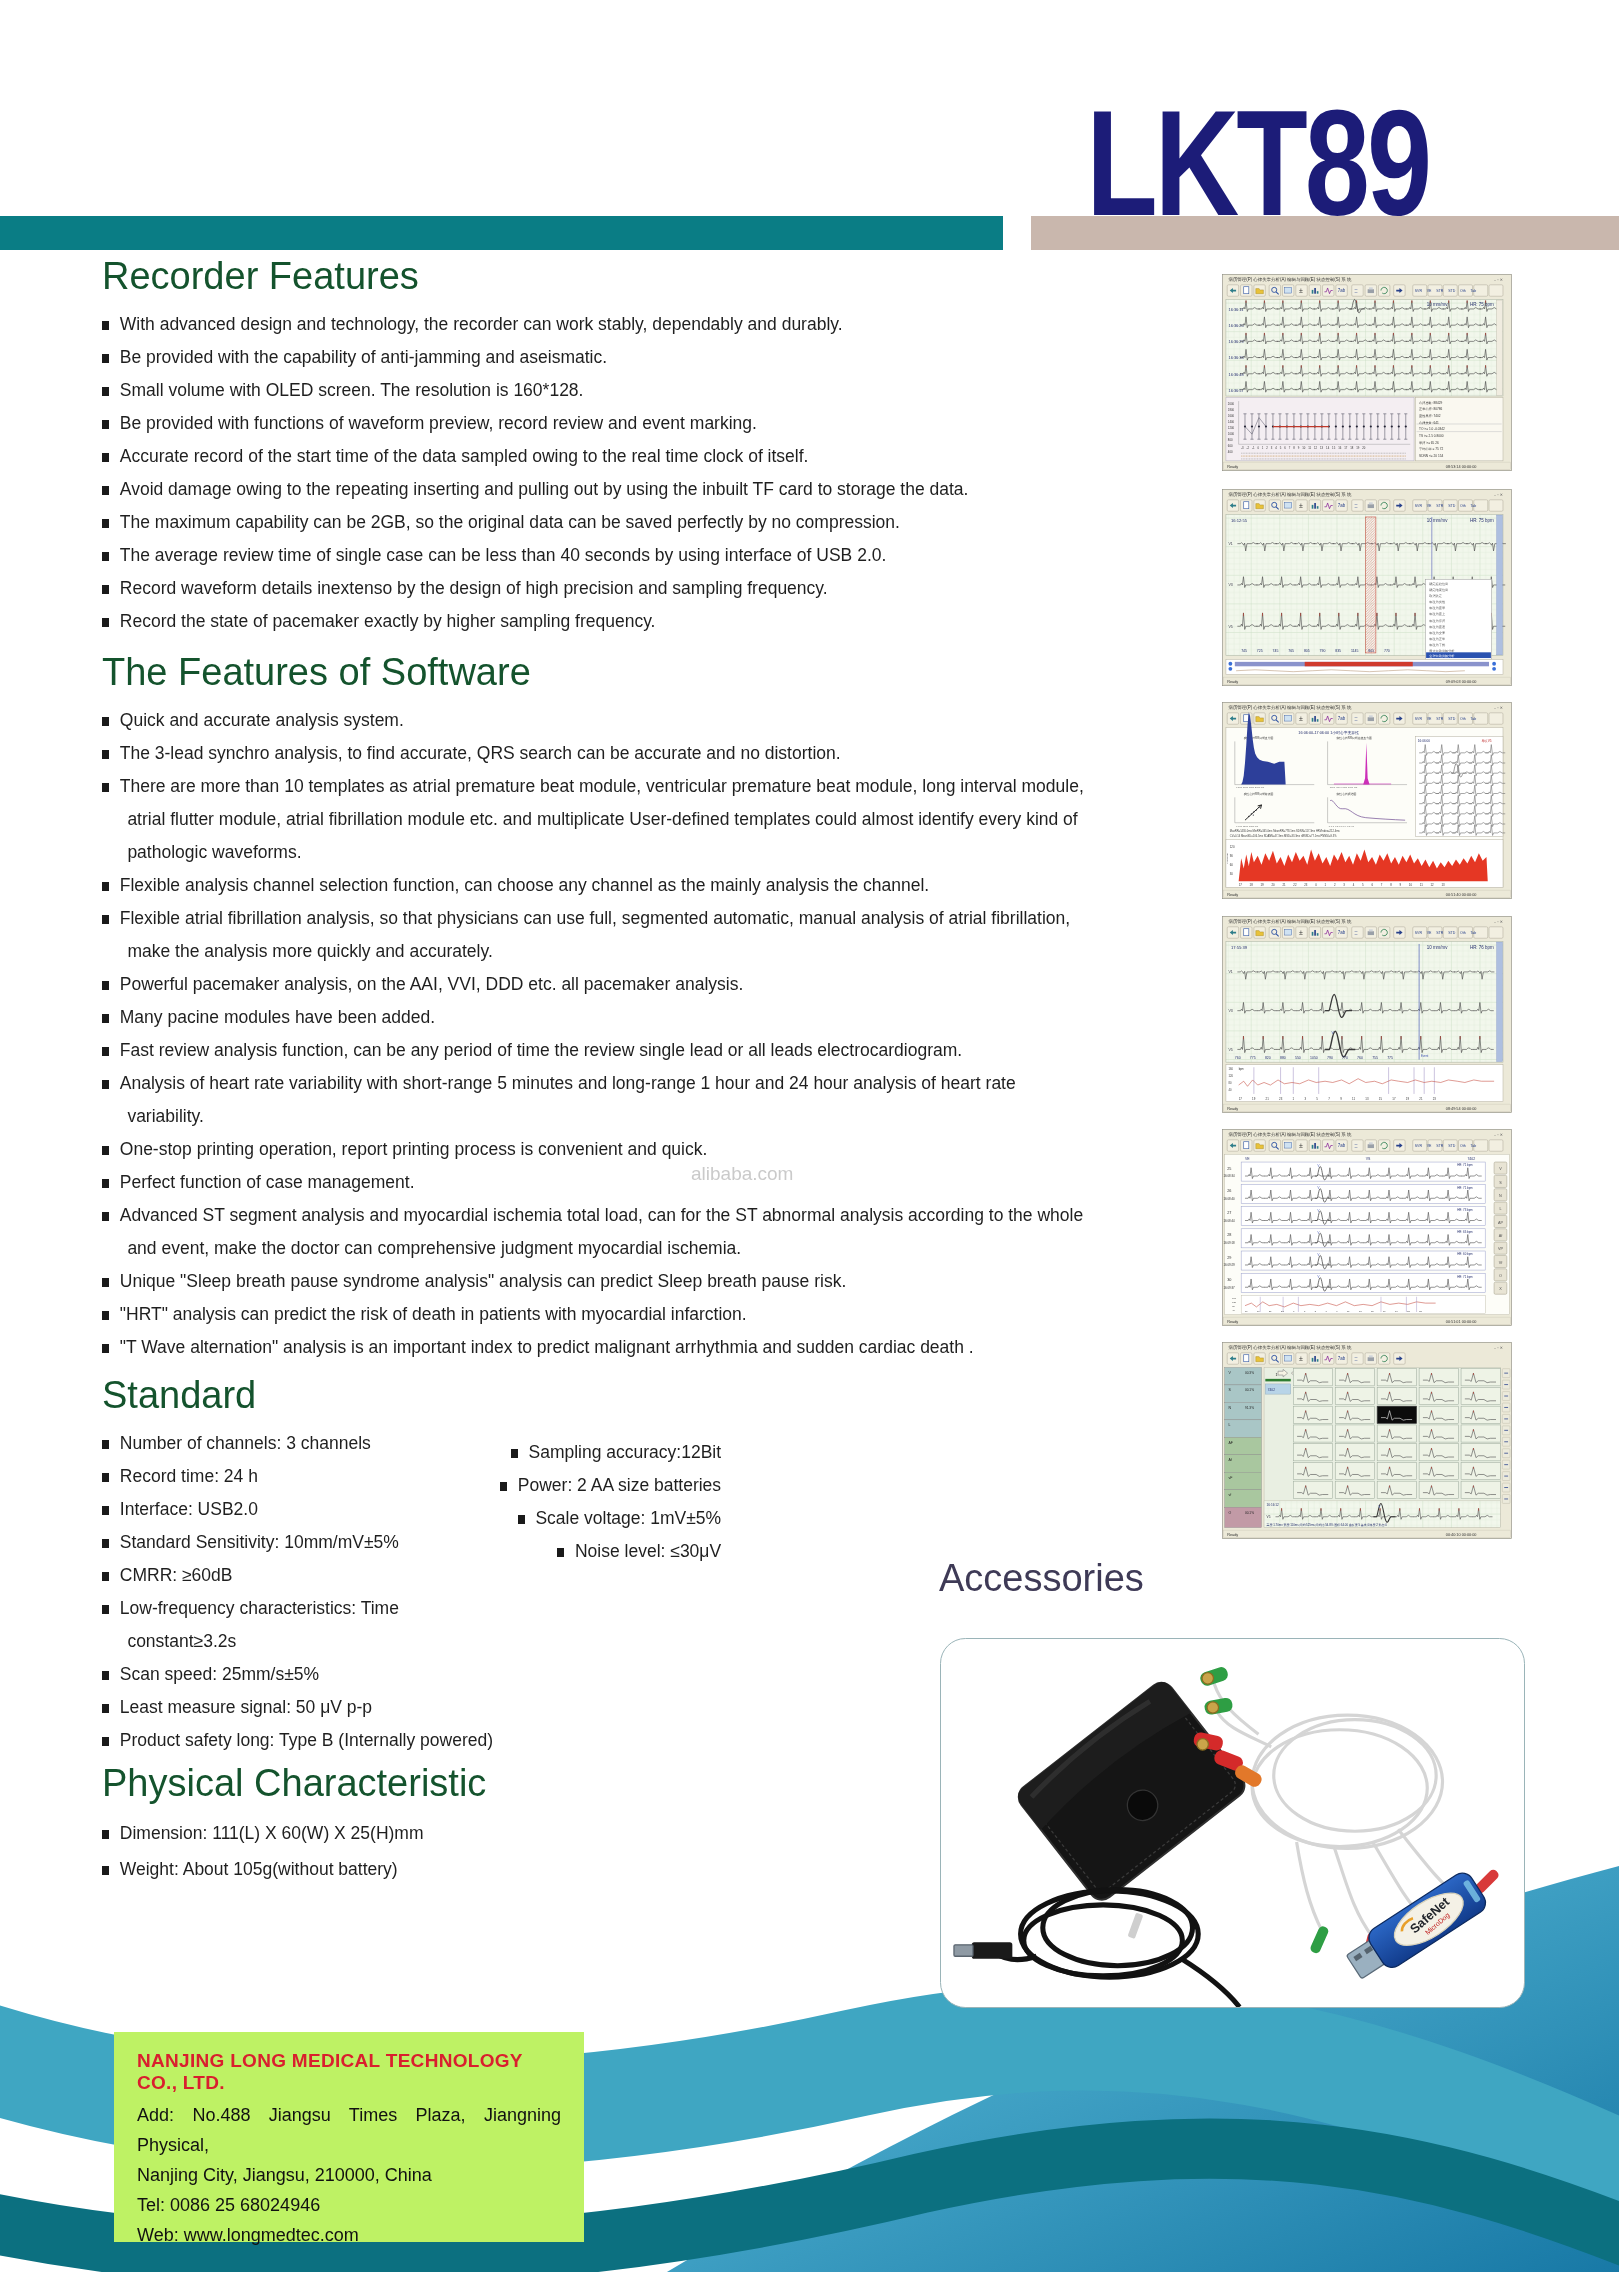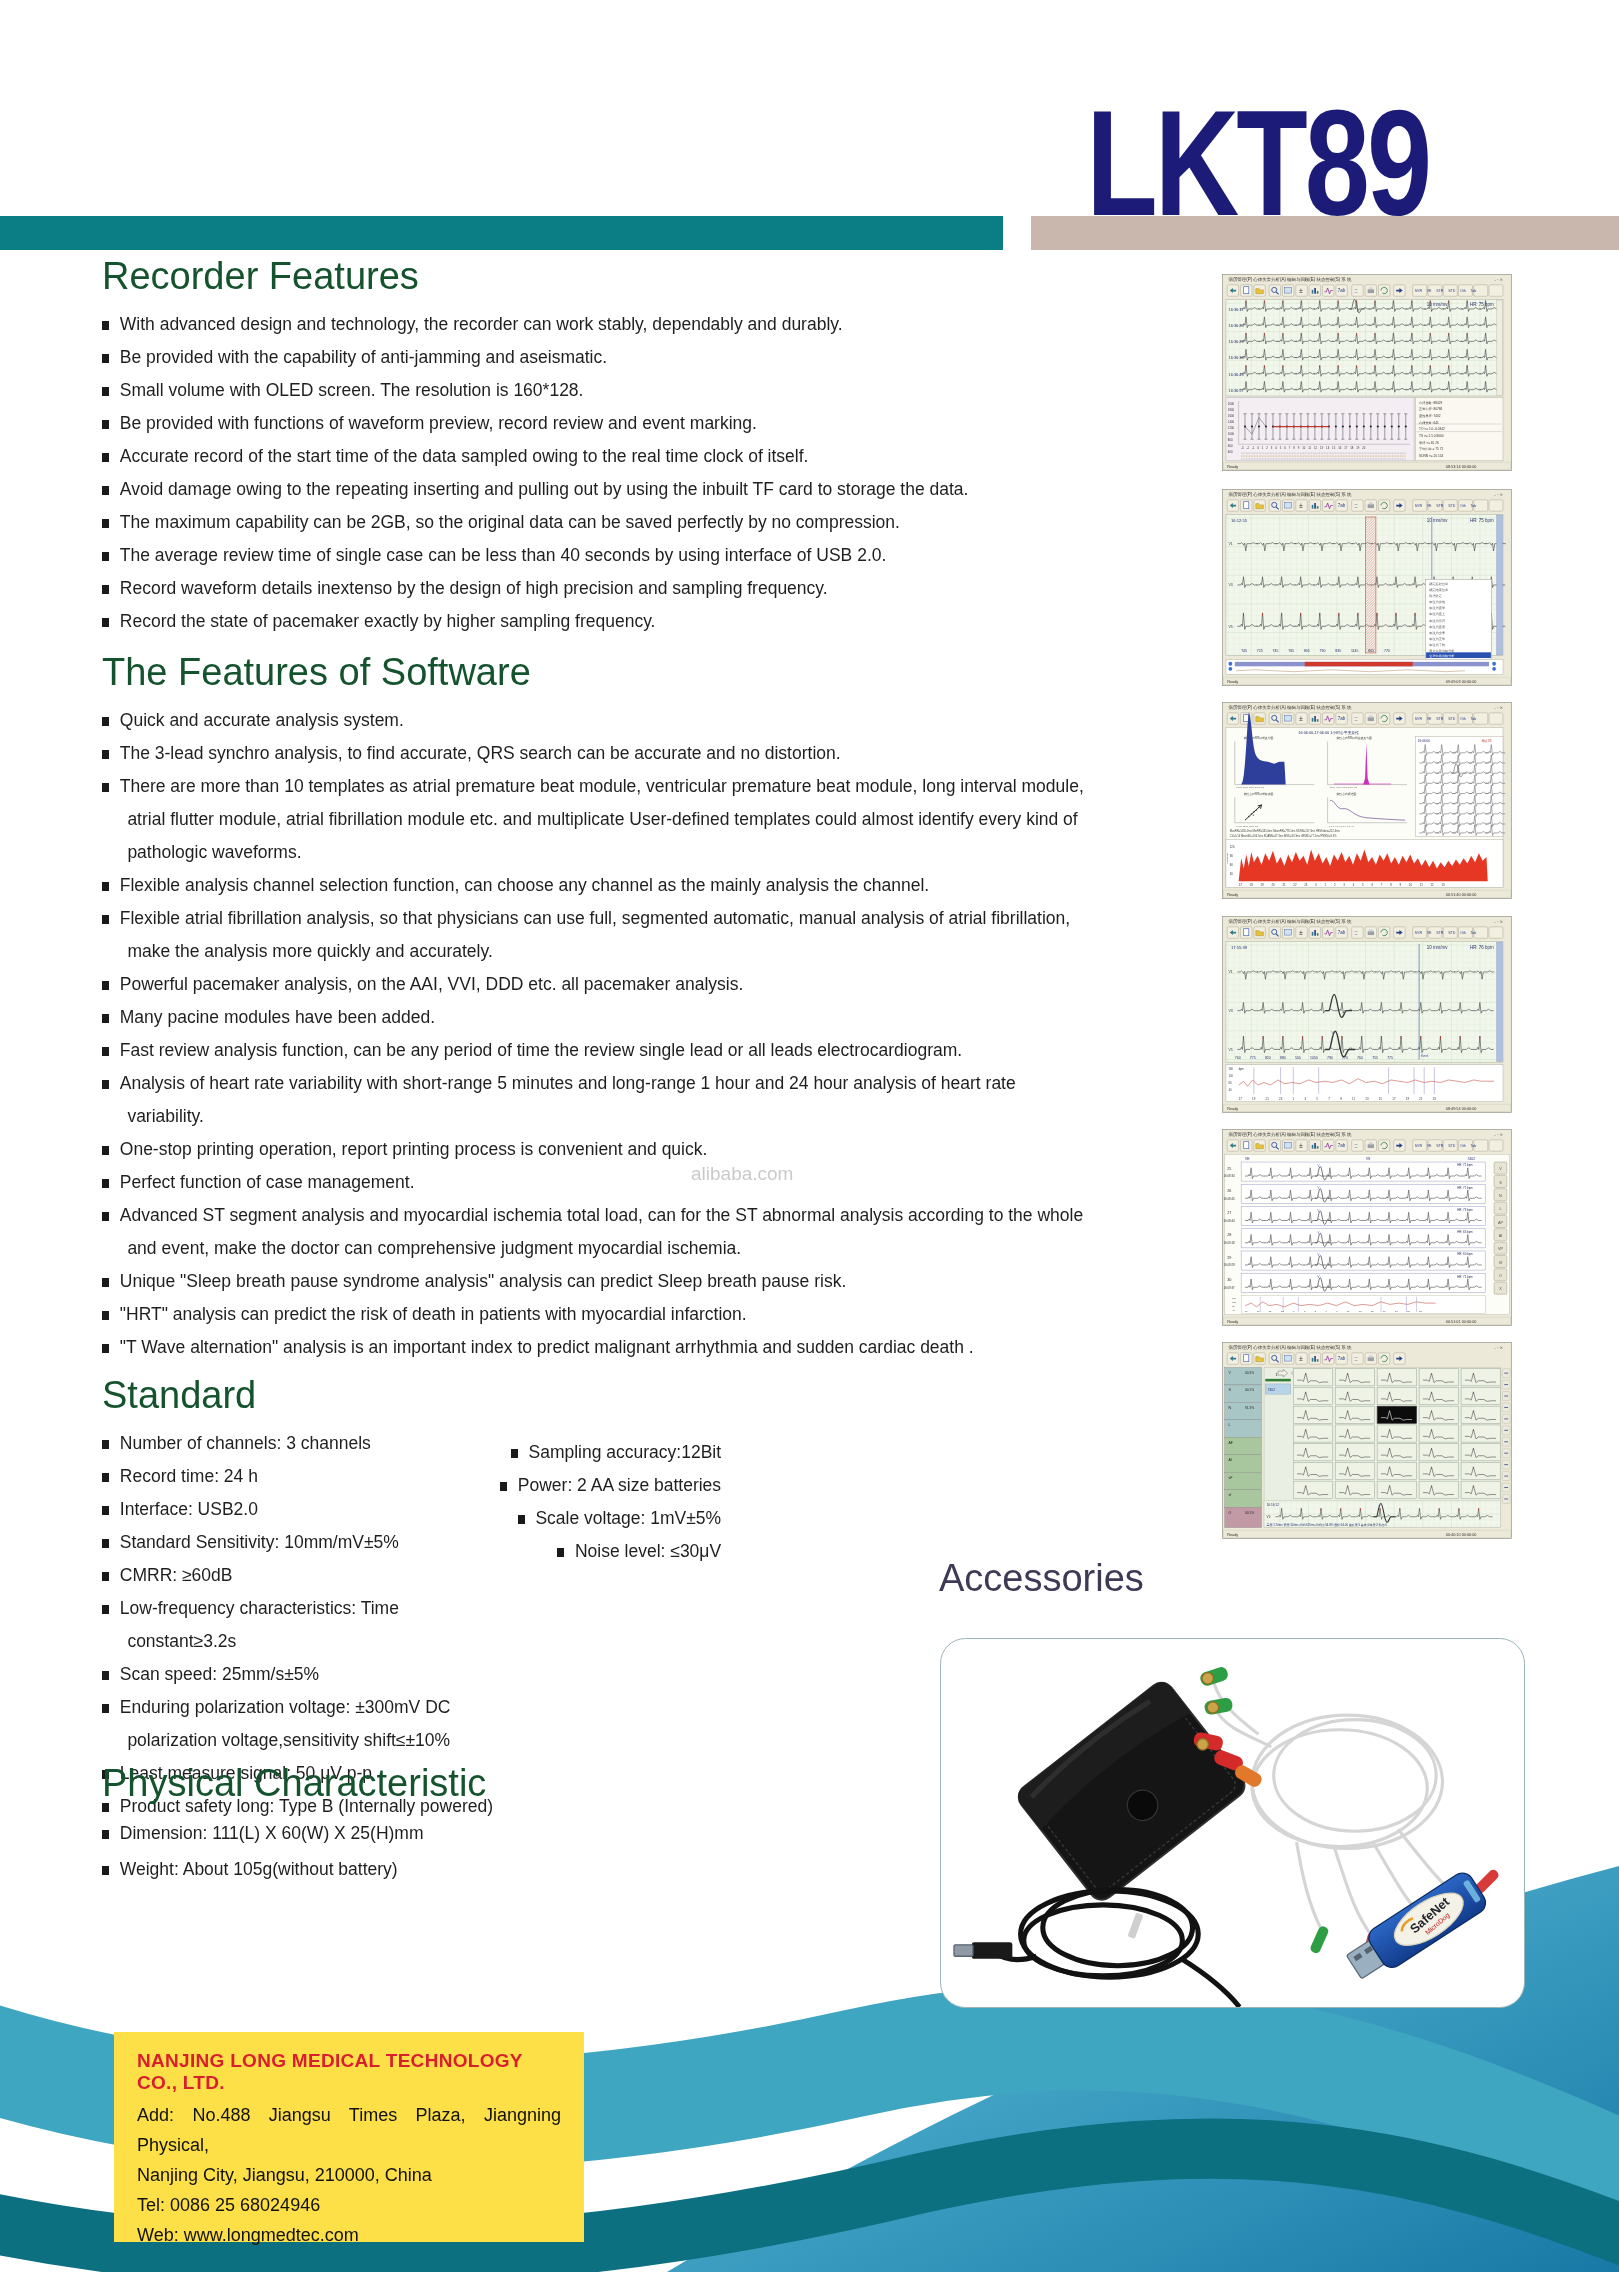--- a/index.html
+++ b/index.html
@@ -24,21 +24,21 @@
   
   .wmark{position:absolute;left:691px;top:1163px;font-size:19px;color:rgba(150,150,150,.5);}
   
   .shot{position:absolute;left:1222px;width:290px;height:197px;}
   
   .acc-title{position:absolute;left:939px;top:1557px;font-size:38px;color:#3e3a56;}
   .photo-card{position:absolute;left:940px;top:1638px;width:583px;height:368px;background:#fff;
        border:1.3px solid #9ab4b8;border-radius:25.4px;overflow:hidden;z-index:5;}
   
   .waves{position:absolute;left:0;top:1828px;width:1620px;height:444px;z-index:1;}
-  .info-card{position:absolute;left:114px;top:2032px;width:470px;height:210px;background:#fde047;
+  .info-card{position:absolute;left:114px;top:2032px;width:470px;height:210px;background:#bef264;
        z-index:6;padding:18px 23px;box-sizing:border-box;}
   .info-card .co{color:#d91f2e;font-size:19px;font-weight:700;letter-spacing:0.3px;margin-bottom:6.3px;}
   .info-card .ln{color:#111;font-size:18px;line-height:30px;}
   .info-card .just{text-align:justify;}
   svg text{font-family:"Liberation Sans","DejaVu Sans",sans-serif;}
 </style>
 </head>
 <body>
 
 <div class="page">
@@ -209,21 +209,20 @@
     <h2>Standard</h2>
     <div class="std-wrap">
       <ul class="blist" style="width:394px">
           <li>Number of channels: 3 channels</li>
           <li>Record time: 24 h</li>
           <li>Interface: USB2.0</li>
           <li>Standard Sensitivity: 10mm/mV±5%</li>
           <li>CMRR: ≥60dB</li>
           <li>Low-frequency characteristics: Time constant≥3.2s</li>
           <li>Scan speed: 25mm/s±5%</li>
-          <li>Enduring polarization voltage: ±300mV DC polarization voltage,sensitivity shift≤±10%</li>
           <li>Least measure signal: 50 μV p-p</li>
           <li>Product safety long: Type B (Internally powered)</li>
         </ul>
       <ul class="blist std-right">
           <li>Sampling accuracy:12Bit</li>
           <li>Power: 2 AA size batteries</li>
           <li>Scale voltage: 1mV±5%</li>
           <li>Noise level: ≤30μV</li>
         </ul>
     </div>

